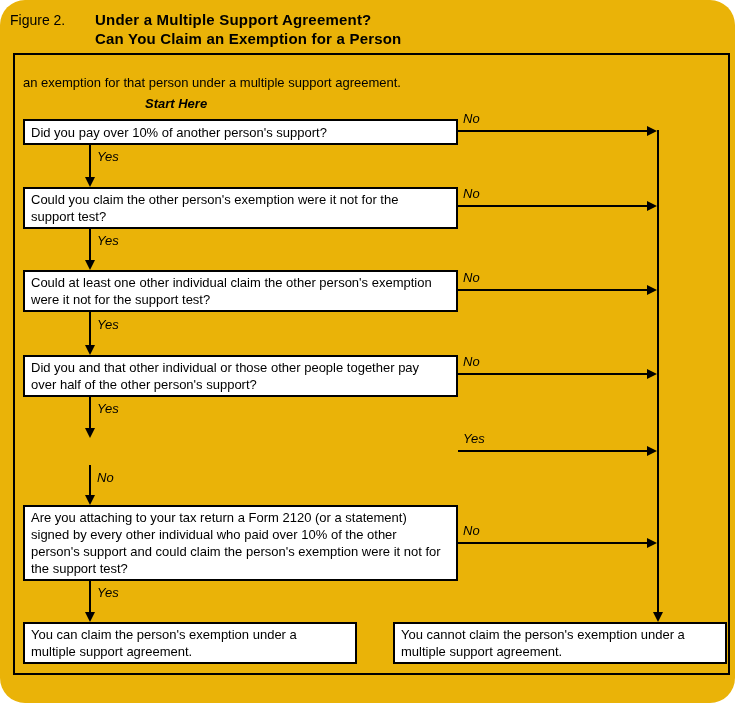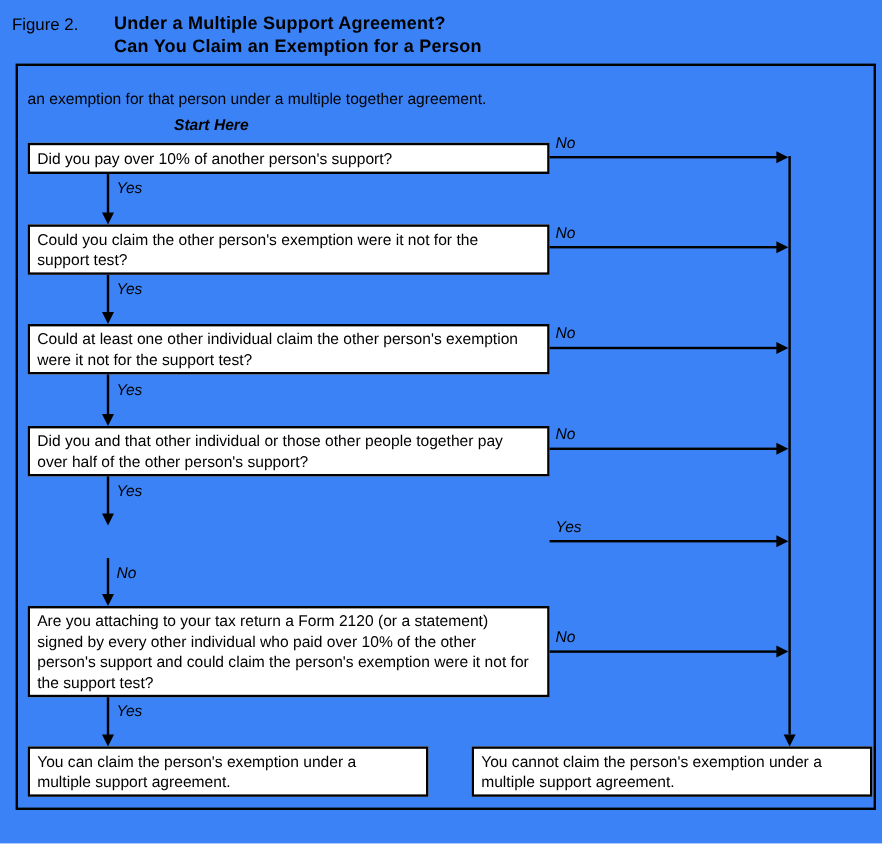--- a/index.html
+++ b/index.html
@@ -1,19 +1,20 @@
 <!DOCTYPE html>
 <html><head>
 <meta charset="utf-8">
 <style>
   html, body { margin:0; padding:0; background:#ffffff; }
   #page {
-    position:relative; width:735px; height:703px; background:#3b82f6;
+    position:relative; width:735px; height:703px; background:#eab308;
     font-family:"Liberation Sans", sans-serif; color:#000;
     overflow:hidden;
+    border-radius:25px;
   }
   .fig-label { position:absolute; left:10px; top:12px; font-size:14px; }
   .fig-title { position:absolute; left:95px; top:10px; font-size:15px; font-weight:bold; line-height:19px; letter-spacing:0.2px; }
   .outer { position:absolute; left:13px; top:53px; width:713px; height:618px; border:2px solid #000; }
   .intro { position:absolute; left:23px; font-size:13px; line-height:15px; white-space:nowrap; }
   .start-here { position:absolute; left:145px; top:96px; font-size:13px; font-weight:bold; font-style:italic; }
   .qbox {
     position:absolute; left:23px; width:435px; box-sizing:border-box;
     border:2px solid #000; background:#fff;
     font-size:13px; line-height:17px; padding:2px 14px 2px 6px;
@@ -41,21 +42,21 @@
 <div id="page">
 
   <div class="fig-label">Figure 2.</div>
   <div class="fig-title">
     <div>Under a Multiple Support Agreement?</div>
     <div>Can You Claim an Exemption for a Person</div>
   </div>
 
   <div class="outer"></div>
 
-  <div class="intro" style="top:75px">an exemption for that person under a multiple together agreement.</div>
+  <div class="intro" style="top:75px">an exemption for that person under a multiple support agreement.</div>
 
   <div class="start-here">Start Here</div>
 
   <div class="qbox" style="top:119px;height:26px">
     <span>Did you pay over 10% of another person's support?</span>
   </div>
   <div class="qbox" style="top:187px;height:42px">
     <span>Could you claim the other person's exemption were it not for the support test?</span>
   </div>
   <div class="qbox" style="top:270px;height:42px">

